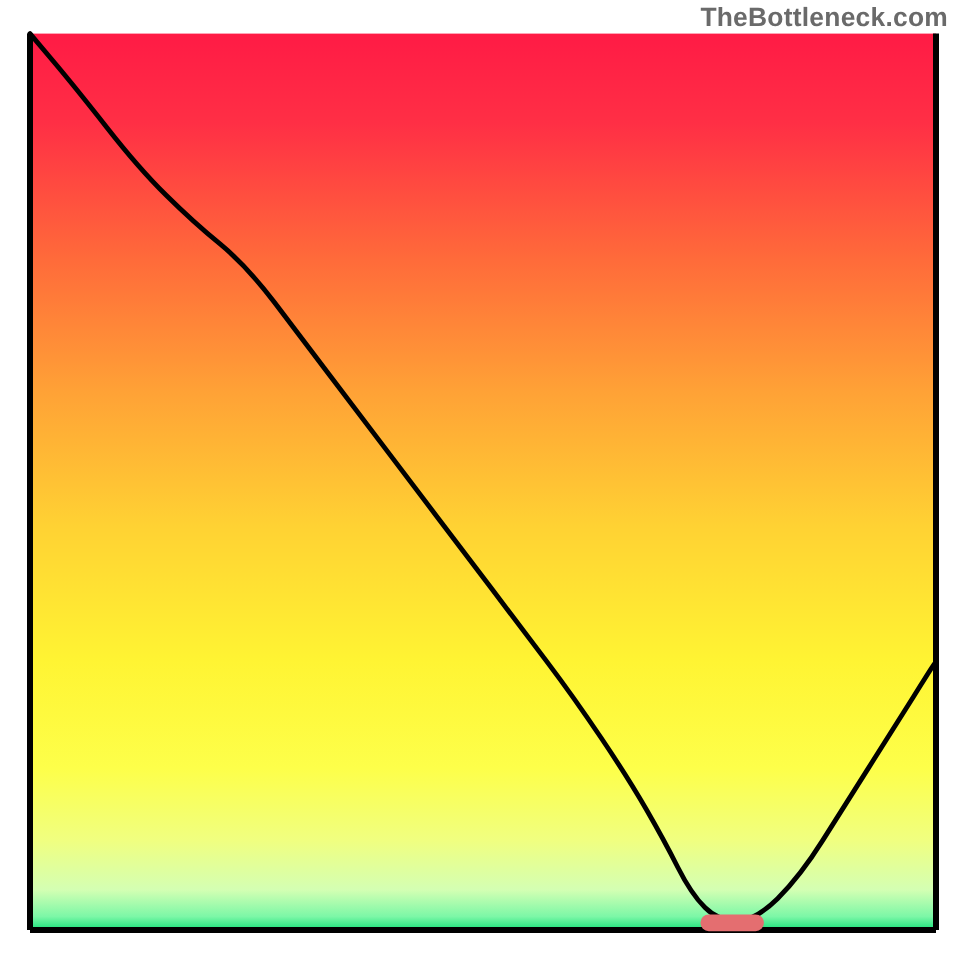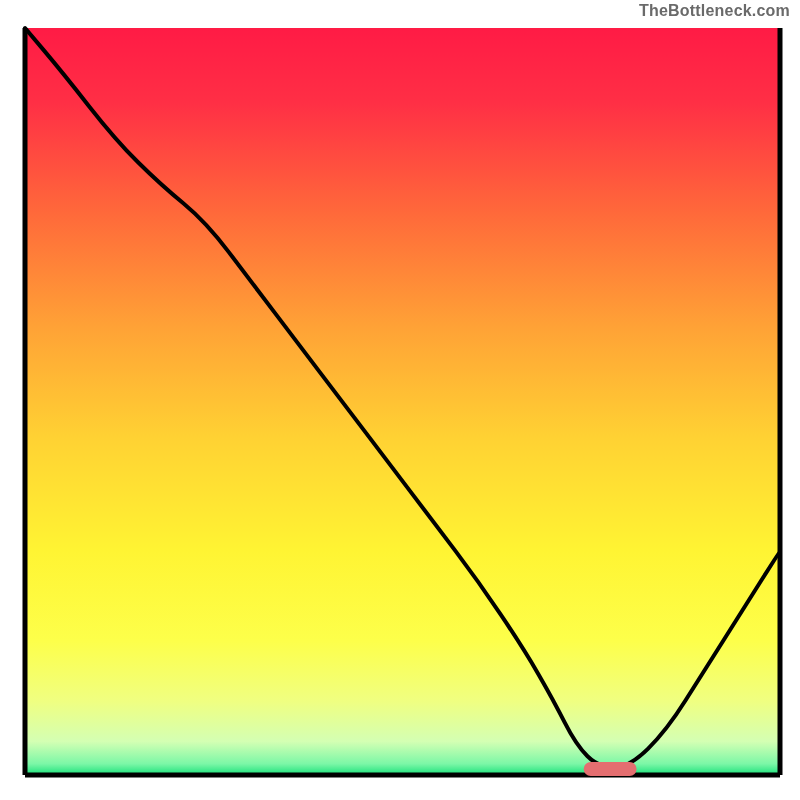--- a/index.html
+++ b/index.html
@@ -12,21 +12,21 @@
   }
   .container {
     position: relative;
     width: 800px;
     height: 800px;
   }
   .watermark {
     position: absolute;
     top: 2px;
     right: 10px;
-    font-size: 16px;
+    font-size: 22px;
     font-weight: bold;
     color: #6a6a6a;
     letter-spacing: 0.2px;
     z-index: 4;
   }
   svg.chart {
     position: absolute;
     top: 0;
     left: 0;
   }

